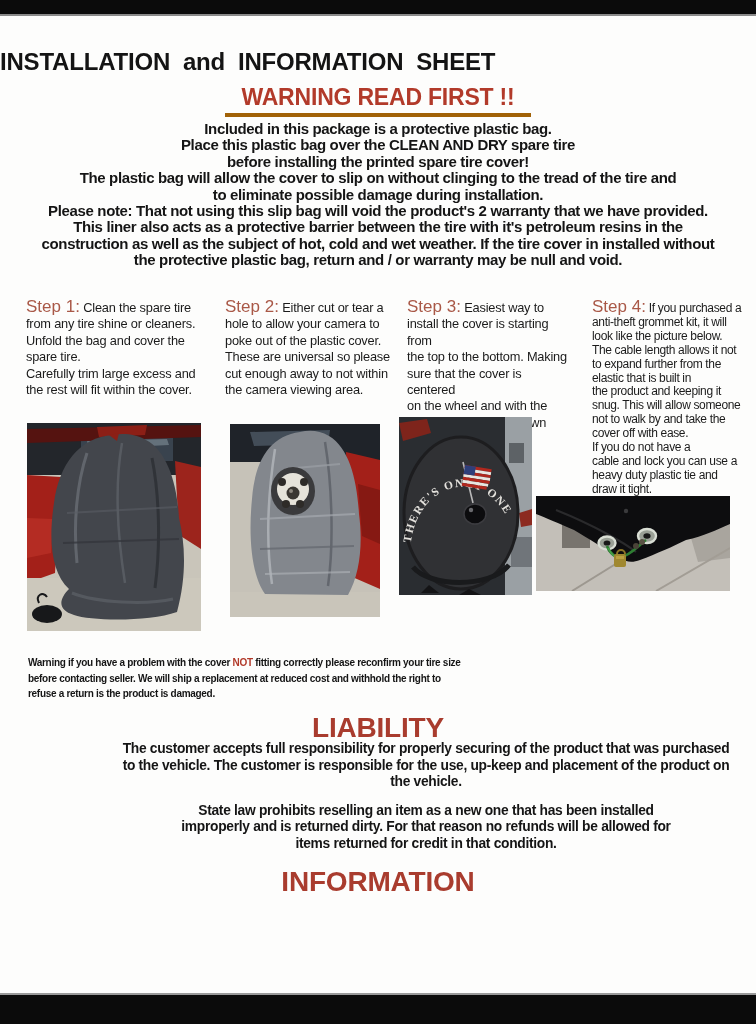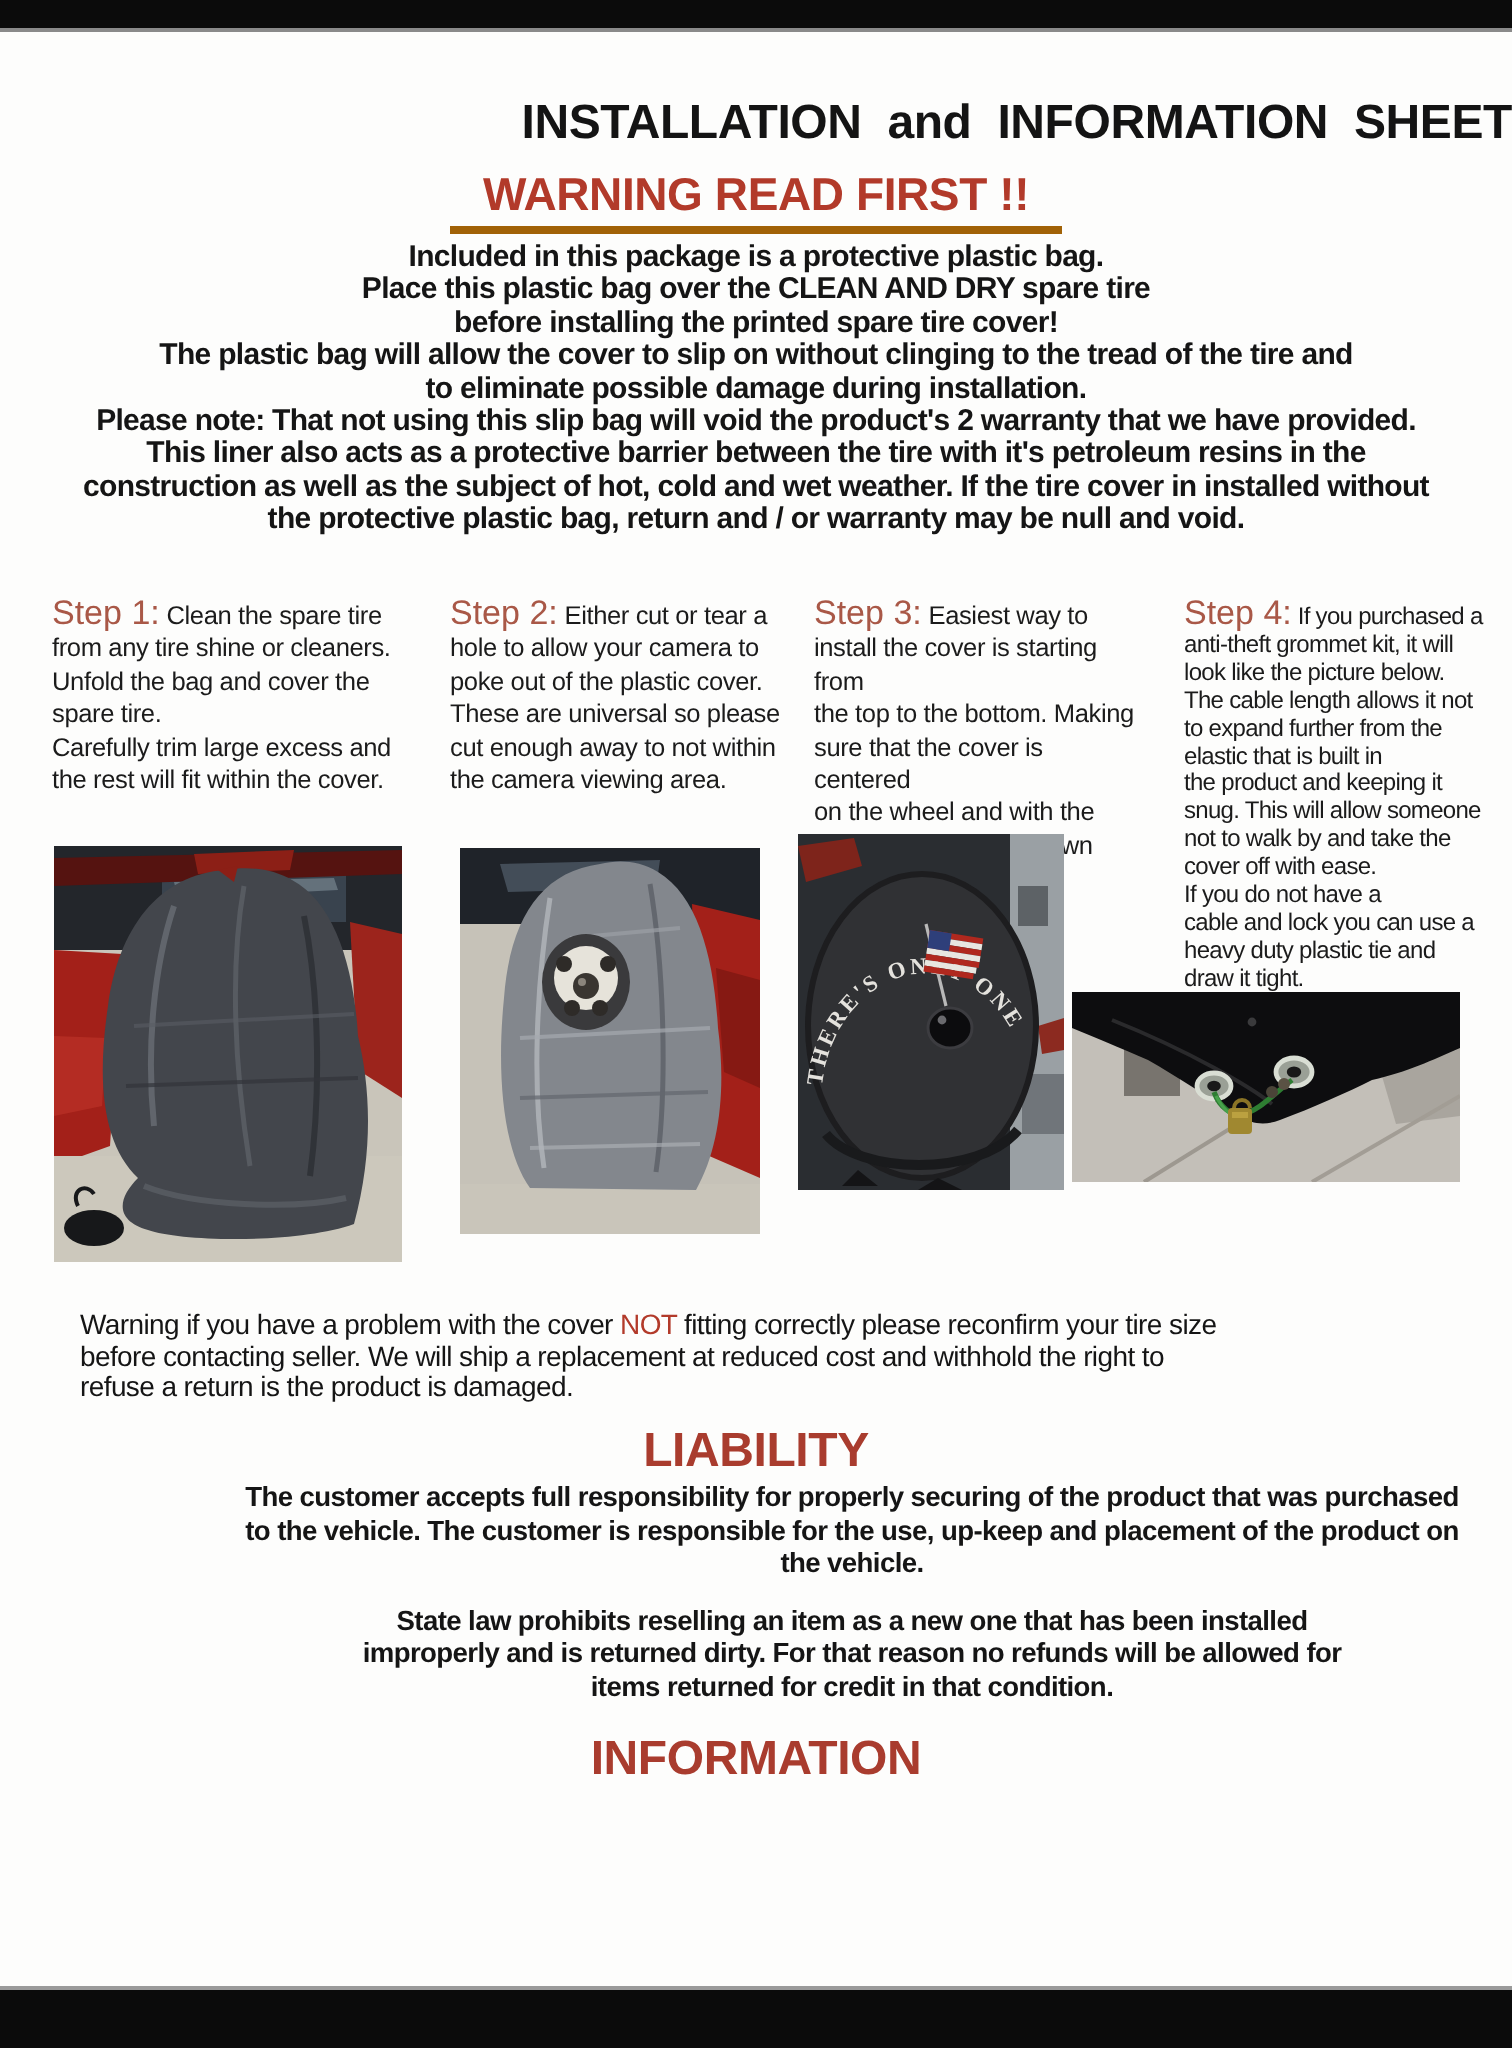--- a/index.html
+++ b/index.html
@@ -5,21 +5,21 @@
   html,body{margin:0;padding:0;background:#e9e9e9;}
   .page{
     position:relative;width:756px;height:1024px;margin:0 auto;
     background:#fdfdfc;overflow:hidden;
     font-family:"Liberation Sans",sans-serif;color:#121212;
   }
   .bar{position:absolute;left:0;width:756px;background:#0b0b0b;}
   .bar-top{top:0;height:14px;border-bottom:2px solid #8a8a8a;}
   .bar-bottom{top:993px;height:31px;border-top:2px solid #9a9a9a;}
   .doc-title{
-    position:absolute;top:48px;left:0;width:756px;text-align:right;
+    position:absolute;top:48px;left:0;width:756px;text-align:left;
     font-size:24px;font-weight:bold;letter-spacing:-0.2px;white-space:pre;color:#141414;
   }
   .warn-head-wrap{position:absolute;top:84px;left:0;width:756px;text-align:center;}
   .warn-head{
     display:inline-block;font-size:23px;font-weight:bold;color:#b23a2a;
     border-bottom:4px solid #a16207;padding:0 16px 2px 16px;letter-spacing:-0.2px;
   }
   .intro{
     position:absolute;top:121px;left:0;width:756px;text-align:center;
     font-size:15px;font-weight:bold;line-height:16.4px;letter-spacing:-0.35px;
@@ -32,28 +32,28 @@
   .s1{left:26px;width:190px;}
   .s2{left:225px;width:175px;}
   .s3{left:407px;width:160px;}
   .s4{left:592px;width:164px;}
   .photo{position:absolute;display:block;}
   .p1{left:27px;top:423px;}
   .p2{left:230px;top:424px;}
   .p3{left:399px;top:417px;}
   .p4{left:536px;top:496px;}
   .fit-warning{
-    position:absolute;top:655px;left:40px;width:712px;
-    font-size:14px;font-weight:normal;line-height:15.6px;letter-spacing:-0.3px;
+    position:absolute;top:655px;left:28px;width:712px;
+    font-size:10px;font-weight:bold;line-height:15.6px;letter-spacing:-0.3px;
     white-space:pre-line;color:#151515;
   }
   .fit-warning .hl{color:#b23a2a;}
   .red-head{
     position:absolute;left:0;width:756px;text-align:center;
-    font-size:24px;font-weight:bold;color:#a93c2e;letter-spacing:-0.2px;
+    font-size:28px;font-weight:bold;color:#a93c2e;letter-spacing:-0.2px;
   }
   .h-liability{top:712px;}
   .h-maintenance{top:866px;}
   .cpara{
     position:absolute;left:0;width:756px;text-align:center;
     font-size:13.8px;font-weight:bold;letter-spacing:-0.3px;white-space:pre-line;color:#151515;margin-left:48px;
   }
   .liab1{top:741px;line-height:16.6px;}
   .liab2{top:803px;line-height:16.4px;}
   .maint{top:897px;line-height:18.6px;}

